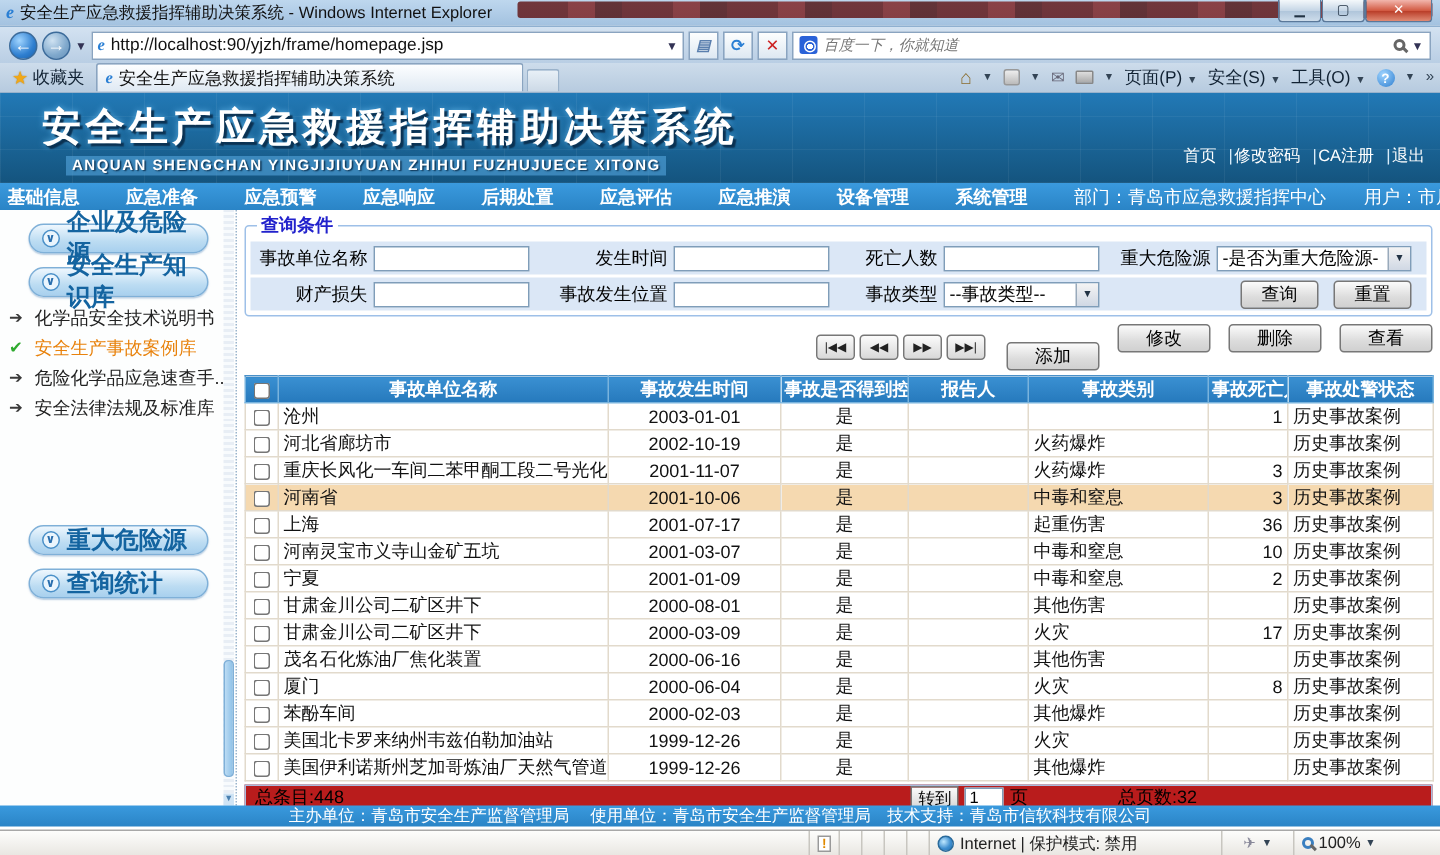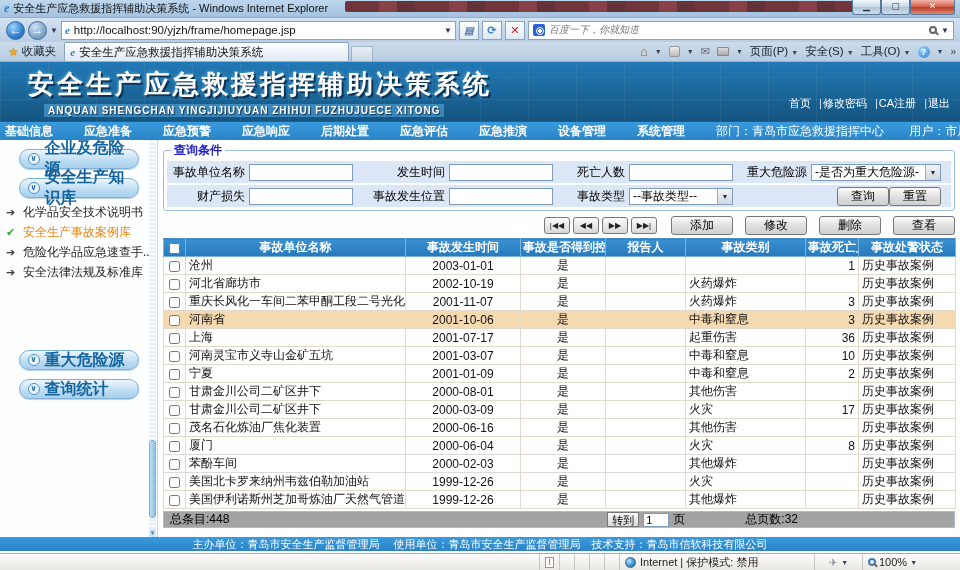--- a/index.html
+++ b/index.html
@@ -114,38 +114,38 @@
   fieldset.qbox { border:1px solid #9ec0e8; border-radius:3px; margin-top:2px; padding:2px 3px 3px; background:#fff; }
   fieldset.qbox legend { color:#2222cc; font-weight:bold; font-size:12px; padding:0 3px; margin-left:4px; }
   .qrow { display:flex; align-items:center; background:#dbe7f6; height:22px; margin-bottom:2px; }
   .qrow:last-child { margin-bottom:0; }
   .qpair { display:flex; align-items:center; }
   .qlabel { text-align:right; font-size:12px; color:#000; padding-right:4px; white-space:nowrap; }
   .qinput { height:17px; width:104px; border:1px solid #7f9db9; font-size:12px; padding:0 2px; background:#fff; }
   .fake-select { height:17px; background:#fff; border:1px solid #7f9db9; display:flex; align-items:center; cursor:pointer; }
   .fake-select .sel-text { flex:1; font-size:12px; padding:0 3px; white-space:nowrap; overflow:hidden; }
   .fake-select .sel-arrow { width:15px; height:15px; background:linear-gradient(#f4f4f4,#d0d8e4); border-left:1px solid #9ab; font-size:7px; color:#234; text-align:center; line-height:15px; }
-  .qbuttons { margin-left:auto; display:flex; padding-right:10px; }
+  .qbuttons { margin-left:auto; display:flex; gap:10px; padding-right:10px; }
   .btn { height:19px; border:1px solid #777; border-radius:3px; background:linear-gradient(#fbfbfb,#dcdcdc 60%,#d0d0d0);
     font-size:12px; padding:0 13px; color:#000; cursor:pointer; font-family:inherit; }
 
   .toolbar { display:flex; align-items:center; justify-content:flex-end; gap:9px; margin:5px 0 3px; }
   .pager-group { display:flex; gap:3px; margin-right:5px; }
   .pager-btn { height:17px; min-width:26px; border:1px solid #777; border-radius:3px;
     background:linear-gradient(#fbfbfb,#d8d8d8); font-size:8px; padding:0 3px; cursor:pointer; color:#222; }
 
   table.grid { width:792px; border-collapse:collapse; table-layout:fixed; }
   table.grid th { background:linear-gradient(#3a90d2,#2679bc); color:#fff; font-weight:bold; font-size:12px;
     height:18px; border:1px solid #79b3dd; border-top:1px solid #4a90c8; padding:0 2px; white-space:nowrap; overflow:hidden; }
   table.grid td { font-size:12px; height:15px; border:1px solid #e2dacc; padding:0 3px; white-space:nowrap; overflow:hidden; color:#111; }
   table.grid tr.hl td { background:#f5d9b0; }
   td.c { text-align:center; } td.r { text-align:right; } 
   .cbx { width:11px; height:11px; vertical-align:middle; margin:0; }
 
-  .pagefoot { width:792px; height:17px; margin-top:2px; background:#a3a3a3; border:1px solid #aabbdd;
+  .pagefoot { width:792px; height:17px; margin-top:2px; background:#b91c1c; border:1px solid #aabbdd;
     display:flex; align-items:center; font-size:12px; padding:0 6px; }
   .goto-group { margin-left:auto; display:flex; align-items:center; gap:4px; }
   .goto-btn { height:15px; border:1px solid #777; background:linear-gradient(#fbfbfb,#d8d8d8); font-size:11px; padding:0 4px; cursor:pointer; }
   .goto-input { width:26px; height:14px; border:1px solid #7f9db9; font-size:11px; text-align:left; padding:0 2px; }
   .total-pages { margin:0 150px 0 60px; }
 
   .sitefooter { position:absolute; left:0; top:537px; width:960px; height:14px;
     background:linear-gradient(#3a9ade,#2a84c6); color:#fff; font-size:11px; text-align:center; line-height:14px; white-space:nowrap; }
 
   .statusbar { position:absolute; left:0; top:553px; width:960px; height:17px;
@@ -343,21 +343,21 @@
     </fieldset>
 
     <div class="toolbar">
       <span class="pager-group" id="pager-group">
           <button class="pager-btn">|◀◀</button>
           <button class="pager-btn">◀◀</button>
           <button class="pager-btn">▶▶</button>
           <button class="pager-btn">▶▶|</button>
         </span>
       <span id="toolbar-buttons" style="display:flex;gap:12px">
-          <button class="btn" style="width: 62px; padding: 0px;">添加</button>
+          <button class="btn" style="width: 62px; padding: 0px; margin-top: 12px;">添加</button>
           <button class="btn" style="width: 62px; padding: 0px;">修改</button>
           <button class="btn" style="width: 62px; padding: 0px;">删除</button>
           <button class="btn" style="width: 62px; padding: 0px;">查看</button>
         </span>
     </div>
 
     <table class="grid">
       <colgroup>
         <col style="width:22px">
           <col style="width:220px">

